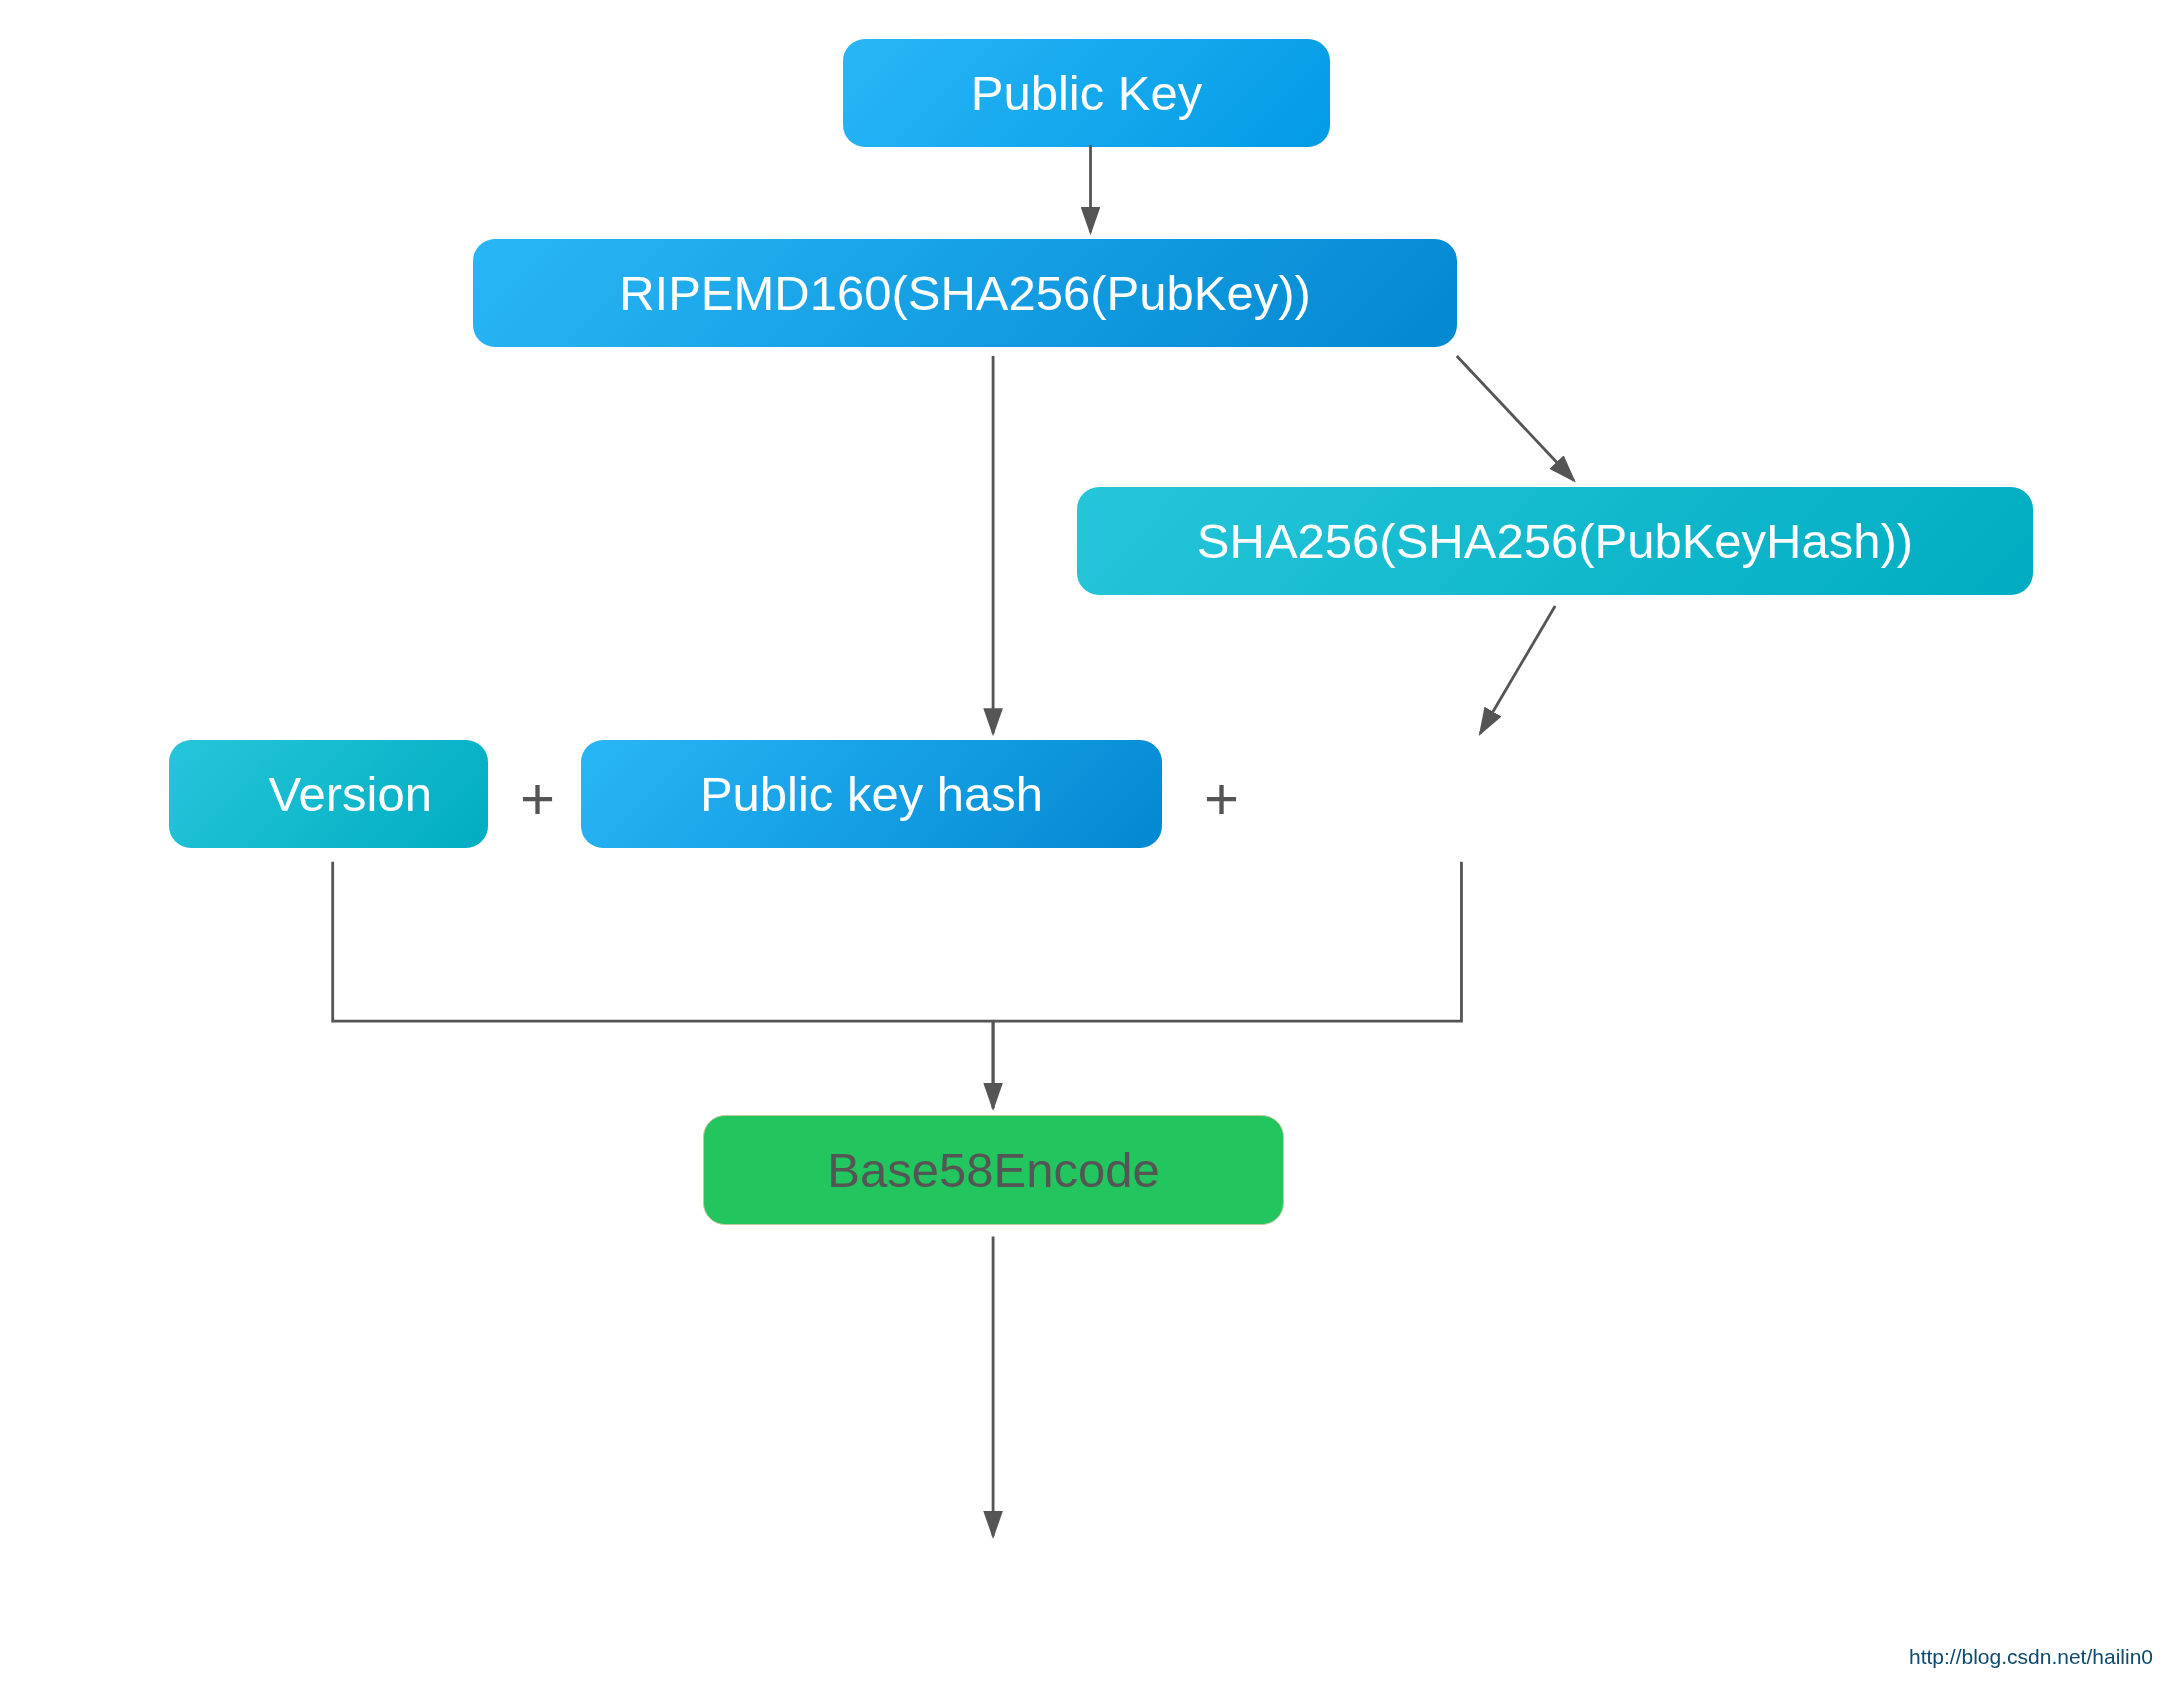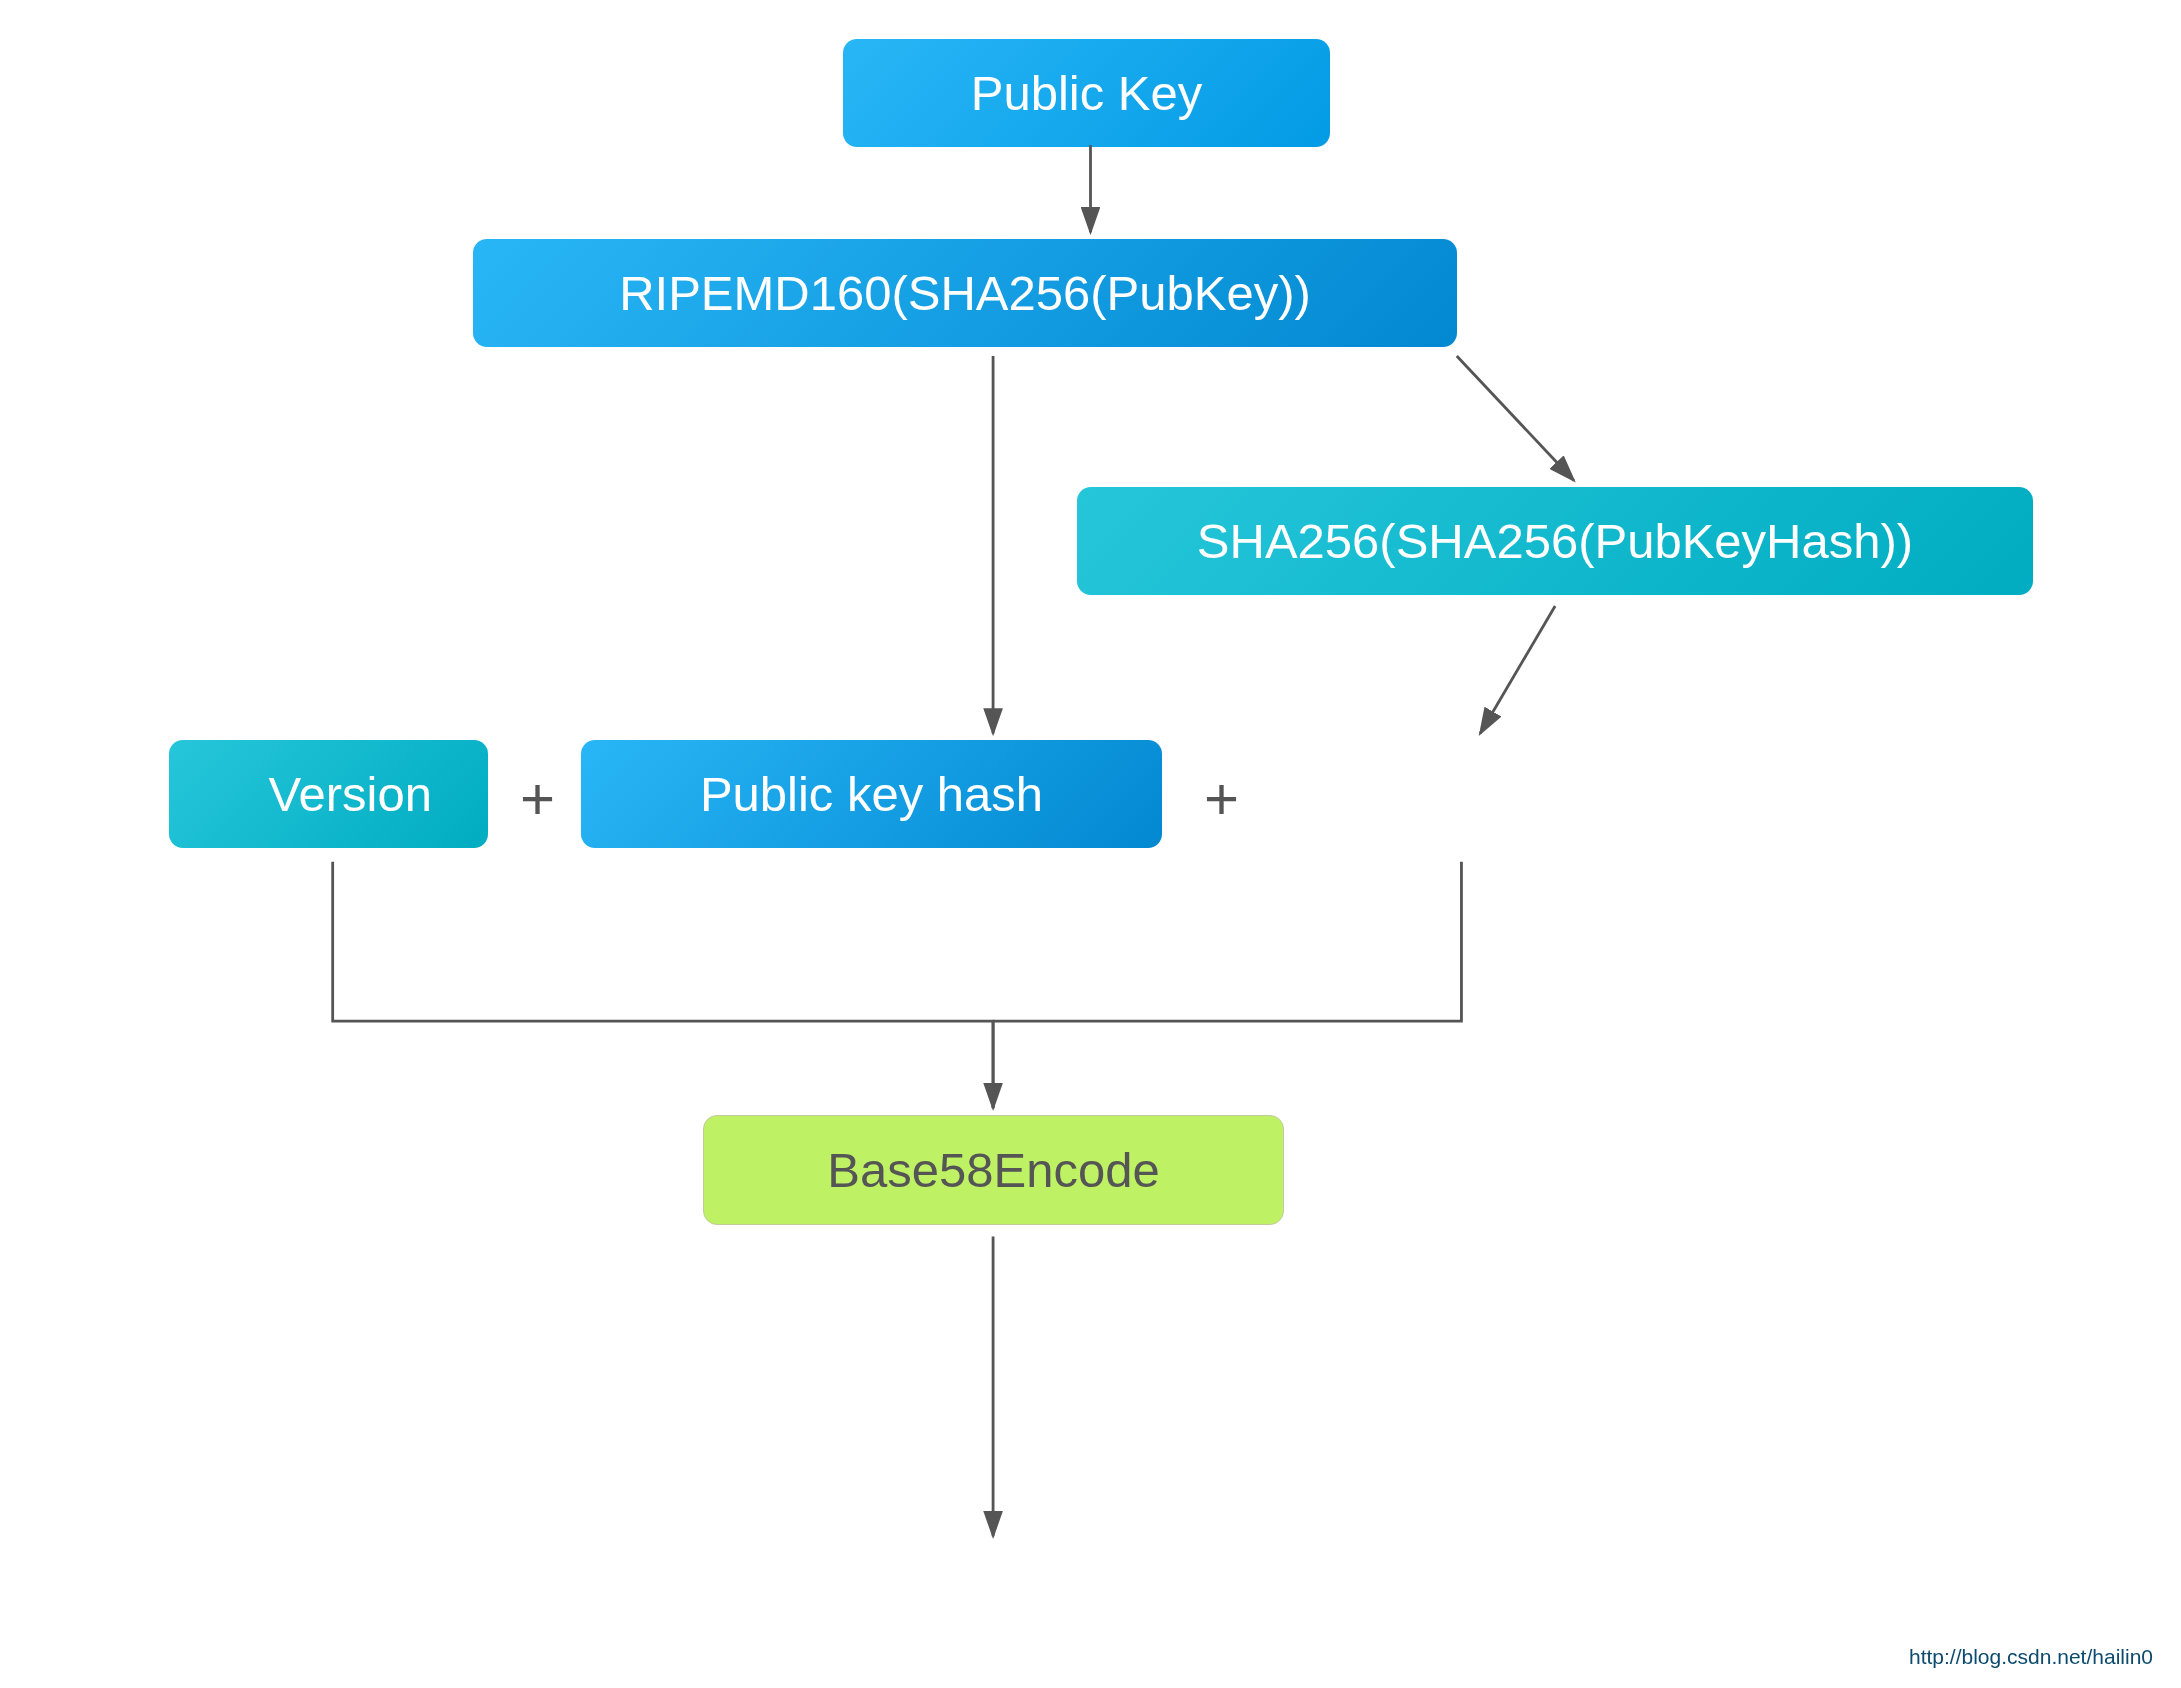--- a/index.html
+++ b/index.html
@@ -17,21 +17,21 @@
       width: 100%;
       height: 100%;
       position: relative;
       display: flex;
       flex-direction: column;
       align-items: center;
       padding-top: 37px;
     }
 
     .node {
-      border-radius: 14px;
+      border-radius: 22px;
       color: #ffffff;
       font-size: 49px;
       font-weight: 500;
       padding: 26px 56px;
       text-align: center;
       white-space: nowrap;
       position: absolute;
     }
 
     .node-blue-mid {
@@ -40,21 +40,21 @@
 
     .node-blue-top {
       background: linear-gradient(135deg, #29b6f6, #039be5);
     }
 
     .node-cyan {
       background: linear-gradient(135deg, #26c6da, #00acc1);
     }
 
     .node-green {
-      background: #bef264;
+      background: #22c55e;
       color: #555;
       border: 1.9px solid #c5c9a0;
     }
 
     
     svg.arrows {
       position: absolute;
       top: 0;
       left: 0;
       width: 100%;

